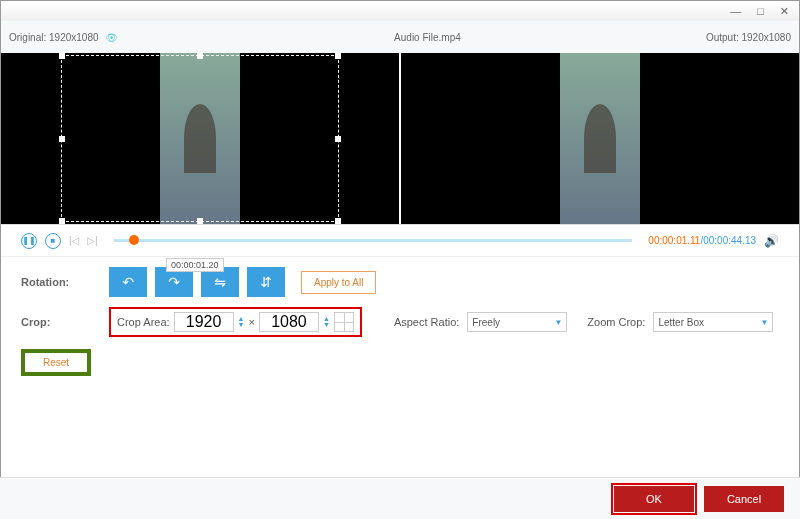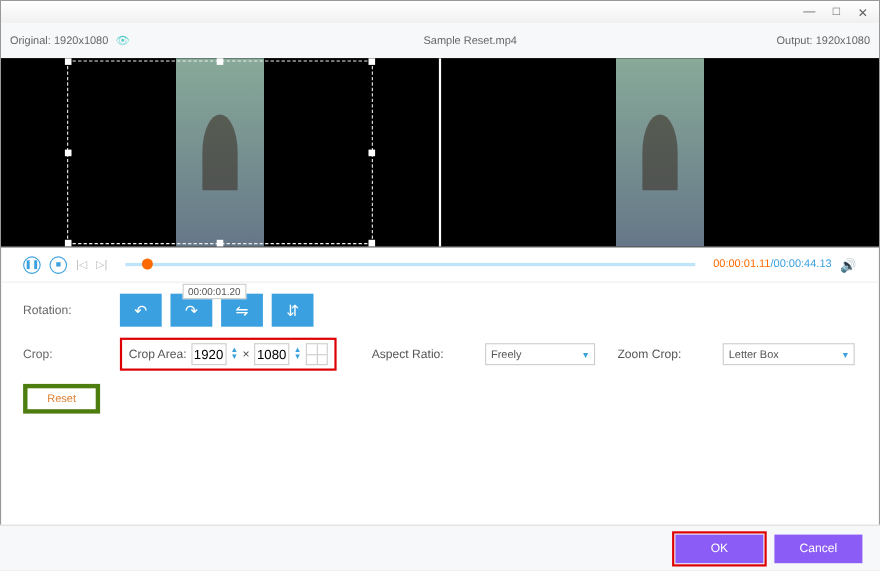--- a/index.html
+++ b/index.html
@@ -30,56 +30,56 @@
 .ctrl-ico { color: #bbb; font-size: 10px; cursor: pointer; }
 .slider { flex: 1; height: 3px; background: #bde4f9; position: relative; margin: 0 8px; }
 .slider-thumb { position: absolute; left: 3%; top: -4px; width: 10px; height: 10px; border-radius: 50%; background: #ff6a00; }
 .timecode { font-size: 10px; }
 .timecode .cur { color: #ff6a00; }
 .timecode .dur { color: #3aa0e0; }
 .vol-ico { color: #3aa0e0; font-size: 12px; cursor: pointer; }
 .tooltip { position: absolute; font-size: 9px; border: 1px solid #ccc; background: #fff; padding: 1px 4px; top: 1px; left: 165px; color: #555; }
 .panel { padding: 10px 20px; font-size: 11px; color: #555; }
 .row { display: flex; align-items: center; margin-bottom: 10px; gap: 8px; min-height: 30px; }
-.label { width: 80px; font-weight: normal; color: #666; }
+.label { width: 80px; font-weight: bold; color: #666; }
 .rot-btn { width: 38px; height: 30px; background: #3aa0e0; color: #fff; display: flex; align-items: center; justify-content: center; cursor: pointer; font-size: 14px; }
 .apply-all { border: 1px solid #f0a060; color: #e08030; padding: 5px 12px; font-size: 10px; cursor: pointer; margin-left: 8px; }
 .crop-group { border: 2px solid #d00; padding: 2px 6px; display: flex; align-items: center; gap: 4px; height: 30px; }
-.num-input { width: 32px; height: 20px; border: 1px solid #ccc; font-size: 12px; text-align: center; padding: 0; }
+.num-input { width: 60px; height: 20px; border: 1px solid #ccc; font-size: 16px; text-align: center; padding: 0; }
 .spinner { display: flex; flex-direction: column; gap: 0; }
 .spinner span { color: #3aa0e0; font-size: 7px; line-height: 6px; cursor: pointer; }
 .crosshair { width: 20px; height: 20px; border: 1px solid #ccc; position: relative; cursor: pointer; }
 .crosshair::before, .crosshair::after { content: ""; position: absolute; background: #ccc; }
 .crosshair::before { left: 50%; top: 0; bottom: 0; width: 1px; }
 .crosshair::after { top: 50%; left: 0; right: 0; height: 1px; }
-.sel { border: 1px solid #ccc; height: 20px; font-size: 10px; padding: 0 4px; min-width: 100px; color: #555; display: flex; align-items: center; justify-content: space-between; cursor: pointer; margin-left: 30px; }
+.sel { border: 1px solid #ccc; height: 20px; font-size: 10px; padding: 0 4px; min-width: 100px; color: #555; display: flex; align-items: center; justify-content: space-between; cursor: pointer; }
 .sel .caret { color: #3aa0e0; font-size: 8px; }
 .reset-btn { border: 4px solid #4d7c0f; color: #e08030; padding: 4px 18px; font-size: 10px; cursor: pointer; }
 .footer { position: absolute; bottom: 0; left: 0; right: 0; height: 42px; background: #f6f8fa; border-top: 1px solid #ddd; display: flex; justify-content: flex-end; align-items: center; padding: 0 16px; gap: 10px; }
-.btn { width: 80px; height: 26px; background: #8b5cf6; color: #fff; font-size: 11px; display: flex; align-items: center; justify-content: center; cursor: pointer; }
+.btn { width: 80px; height: 26px; background: #b91c1c; color: #fff; font-size: 11px; display: flex; align-items: center; justify-content: center; cursor: pointer; }
 .btn.ok { outline: 2px solid #d00; outline-offset: 1px; }
 .tooltip-wrap { position: relative; height: 0; }
 </style>
 </head>
 <body>
 
 <div class="window">
   <div class="titlebar">
     <span class="winbtn">—</span>
     <span class="winbtn">□</span>
     <span class="winbtn">✕</span>
   </div>
 
 
   <div class="infobar">
     <div class="left">
       <span>Original:  1920x1080</span>
       <span class="eye">👁</span>
     </div>
-    <div class="center">Sample Reset.mp4</div>
+    <div class="center">Audio File.mp4</div>
     <div class="right">Output:  1920x1080</div>
   </div>
 
   <div class="preview-row">
     <div class="preview">
       <div class="vidplaceholder"></div>
       <div class="crop-box">
         <div class="handle h-tl"></div>
         <div class="handle h-t"></div>
         <div class="handle h-tr"></div>
@@ -112,20 +112,21 @@
       <div class="tooltip">00:00:01.20</div>
     </div>
 
   <div class="panel">
     <div class="row">
       <div class="label">Rotation:</div>
       <div class="rot-btn">↶</div>
       <div class="rot-btn">↷</div>
       <div class="rot-btn">⇋</div>
       <div class="rot-btn">⇵</div>
+      <div class="apply-all">Apply to All</div>
     </div>
 
     <div class="row">
       <div class="label">Crop:</div>
       <div class="crop-group">
         <span>Crop Area:</span>
         <input class="num-input" value="1920" style="">
         <div class="spinner">
             <span>▲</span>
             <span>▼</span>

